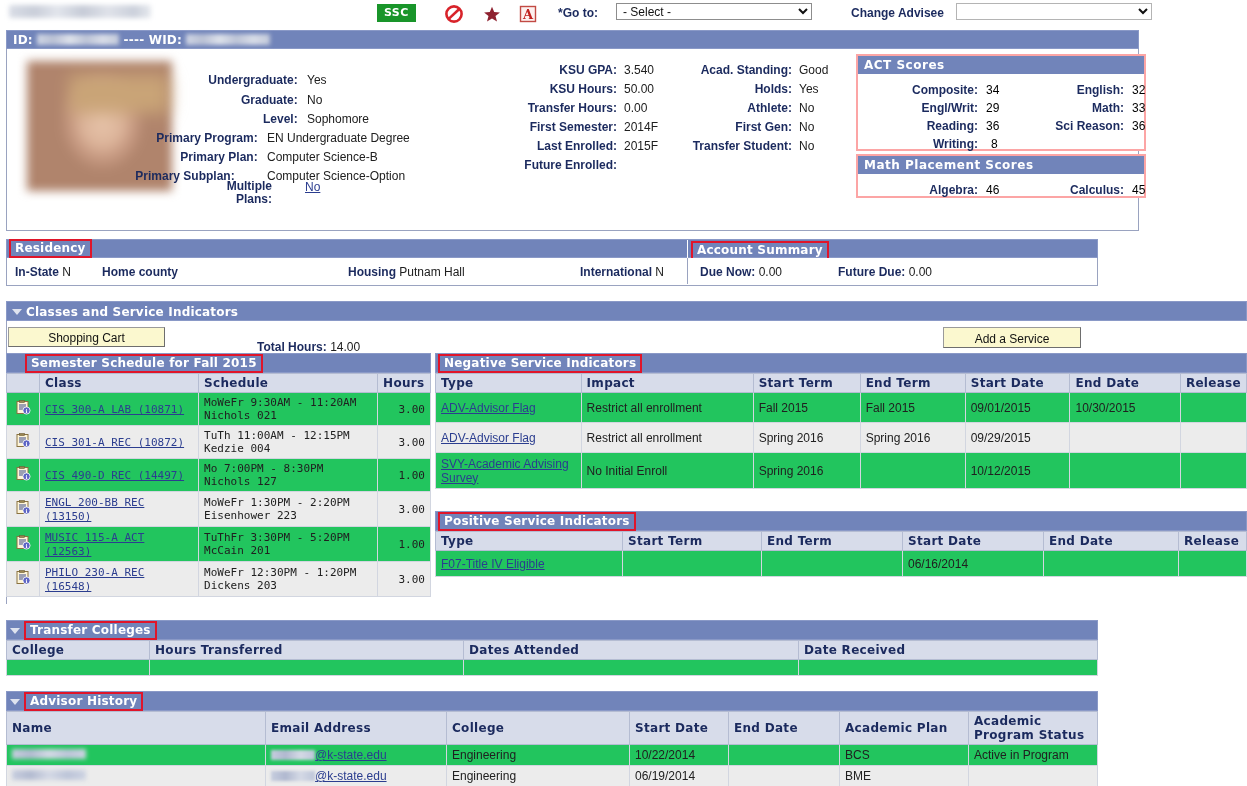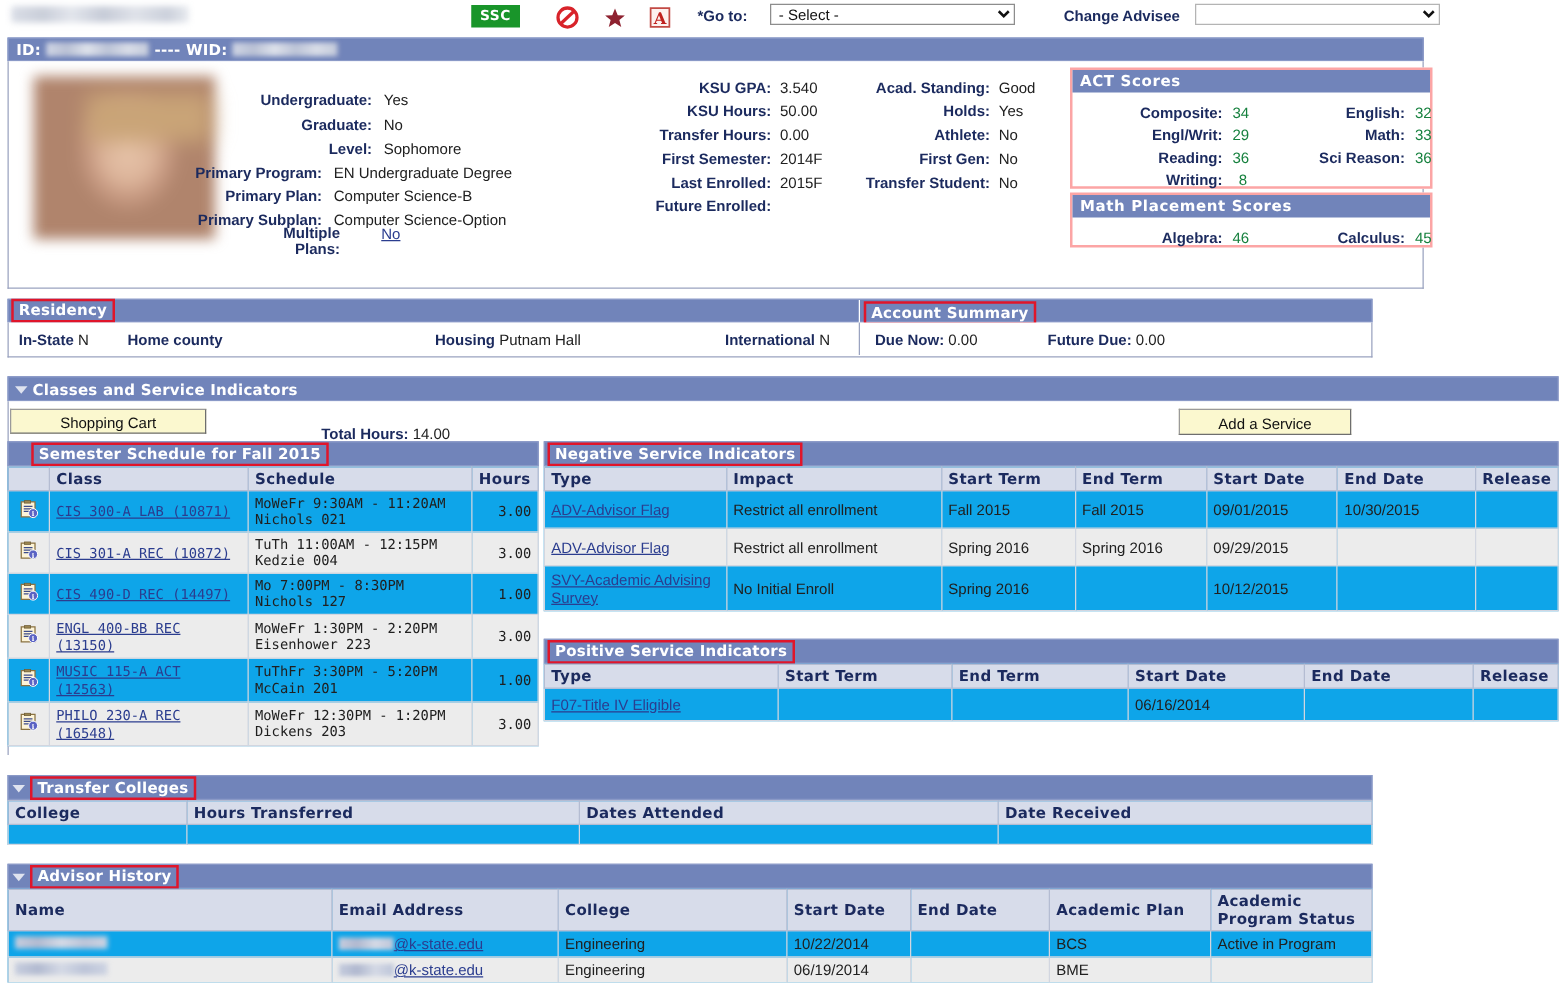--- a/index.html
+++ b/index.html
@@ -122,21 +122,21 @@
 
   
   .scorebox{position:absolute;border:2px solid #fca5a5;box-sizing:border-box;background:#fff;}
   .scorehdr{
     background:#7184ba;color:#fff;font-weight:bold;font-size:12px;
     height:18px;line-height:18px;padding-left:6px;
     font-family:"DejaVu Sans", sans-serif;letter-spacing:.5px;
   }
   .srow{position:absolute;font-size:12px;white-space:nowrap;}
   .srow .lb{color:#1b2a5e;font-weight:bold;}
-  .srow .vl{color:#15803d;}
+  .srow .vl{color:#000000;}
 
   
   .resbar{position:absolute;left:6px;top:239px;width:1092px;height:19px;}
   .resbar .sep{
     position:absolute;left:680px;top:0;width:1px;height:19px;background:#ffffff;
   }
   .resbody{
     position:absolute;left:6px;top:258px;width:1092px;height:28px;
     border:1px solid #9aa3c0;border-top:none;background:#fff;box-sizing:border-box;
   }
@@ -159,21 +159,21 @@
   }
   .shopcart{left:8px;top:327px;width:157px;height:20px;line-height:19px;}
   .addsi{left:943px;top:327px;width:138px;height:21px;line-height:20px;}
   .tothours{position:absolute;left:257px;top:340px;font-size:12px;white-space:nowrap;}
   .tothours .lb{color:#1b2a5e;font-weight:bold;}
 
   .sched-bar{position:absolute;left:6px;top:353px;width:425px;height:20px;}
   .nsi-bar{position:absolute;left:435px;top:353px;width:812px;height:20px;}
   .psi-bar{position:absolute;left:435px;top:511px;width:812px;height:20px;}
 
-  table.grid{border-collapse:collapse;font-size:12px;background:#0ea5e9;}
+  table.grid{border-collapse:collapse;font-size:12px;background:#22c55e;}
   table.grid th{
     background:#d7dcea;color:#1b2a5e;font-weight:bold;
     text-align:left;padding:2px 5px;
     border:1px solid #b4bcd2;
     font-family:"DejaVu Sans", sans-serif;
     letter-spacing:.3px;
   }
   table.grid td{
     border:1px solid #d2d6e0;
     padding:3px 5px;vertical-align:middle;color:#202020;
@@ -286,21 +286,21 @@
     <div class="fld" style="left:112px;top:101px;width:338px;text-align:right;">
       <span class="lb">Primary Plan:</span>
       <span class="vl" style="display:inline-block;width:190px;text-align:left;padding-left:6px;">Computer Science-B</span>
     </div>
     <div class="fld" style="left:112px;top:82px;width:338px;text-align:right;">
       <span class="lb">Primary Program:</span>
       <span class="vl" style="display:inline-block;width:190px;text-align:left;padding-left:6px;">EN Undergraduate Degree</span>
     </div>
     <div class="fld" style="left:112px;top:120px;width:338px;text-align:right;">
       <span class="lb">Primary Subplan:</span>
-      <span class="vl" style="display:inline-block;width:190px;text-align:left;padding-left:6px;">Computer Science-Option</span>
+      <span class="vl" style="display:inline-block;width:190px;text-align:left;padding-left:6px;margin-left:23px;">Computer Science-Option</span>
     </div>
     <div class="fld" style="left:205px;top:131px;width:60px;text-align:right;line-height:13px;">
       <span class="lb">Multiple<br>Plans:</span>
     </div>
     <div class="fld" style="left:298px;top:131px;">
       <a class="lnk">No</a>
     </div>
 
     <div class="fld" style="left:455px;top:14px;width:155px;text-align:right;">
       <span class="lb">KSU GPA:</span>
@@ -498,21 +498,21 @@
                 <rect x="2" y="1.5" width="11" height="12" fill="#fdf4d8" stroke="#8a7240" stroke-width="1"></rect>
                 <rect x="4.5" y="0.5" width="5" height="2" fill="#9a8550" stroke="#6d5c34" stroke-width=".6"></rect>
                 <line x1="4" y1="5" x2="11" y2="5" stroke="#3b4b8c" stroke-width="1"></line>
                 <line x1="4" y1="7" x2="11" y2="7" stroke="#3b4b8c" stroke-width="1"></line>
                 <line x1="4" y1="9" x2="9" y2="9" stroke="#3b4b8c" stroke-width="1"></line>
                 <circle cx="11.5" cy="10.5" r="3.6" fill="#5b63c4" stroke="#ffffff" stroke-width=".8"></circle>
                 <text x="11.5" y="13" font-family="DejaVu Serif, serif" font-size="5.4" fill="#fff" text-anchor="middle" font-weight="bold">i</text>
               </svg>
             </span>
           </td>
-          <td class="cls"><a class="lnk">ENGL 400-BB REC (13150)</a></td>
+          <td class="cls"><a class="lnk">ENGL 200-BB REC (13150)</a></td>
           <td class="sch">
             <span>MoWeFr 1:30PM - 2:20PM</span><br>
             <span>Eisenhower 223</span>
           </td>
           <td class="hrs">3.00</td>
         </tr>
         <tr>
           <td class="ic">
             <span class="cls-icon">
               <svg width="16" height="15" viewBox="0 0 16 15">

